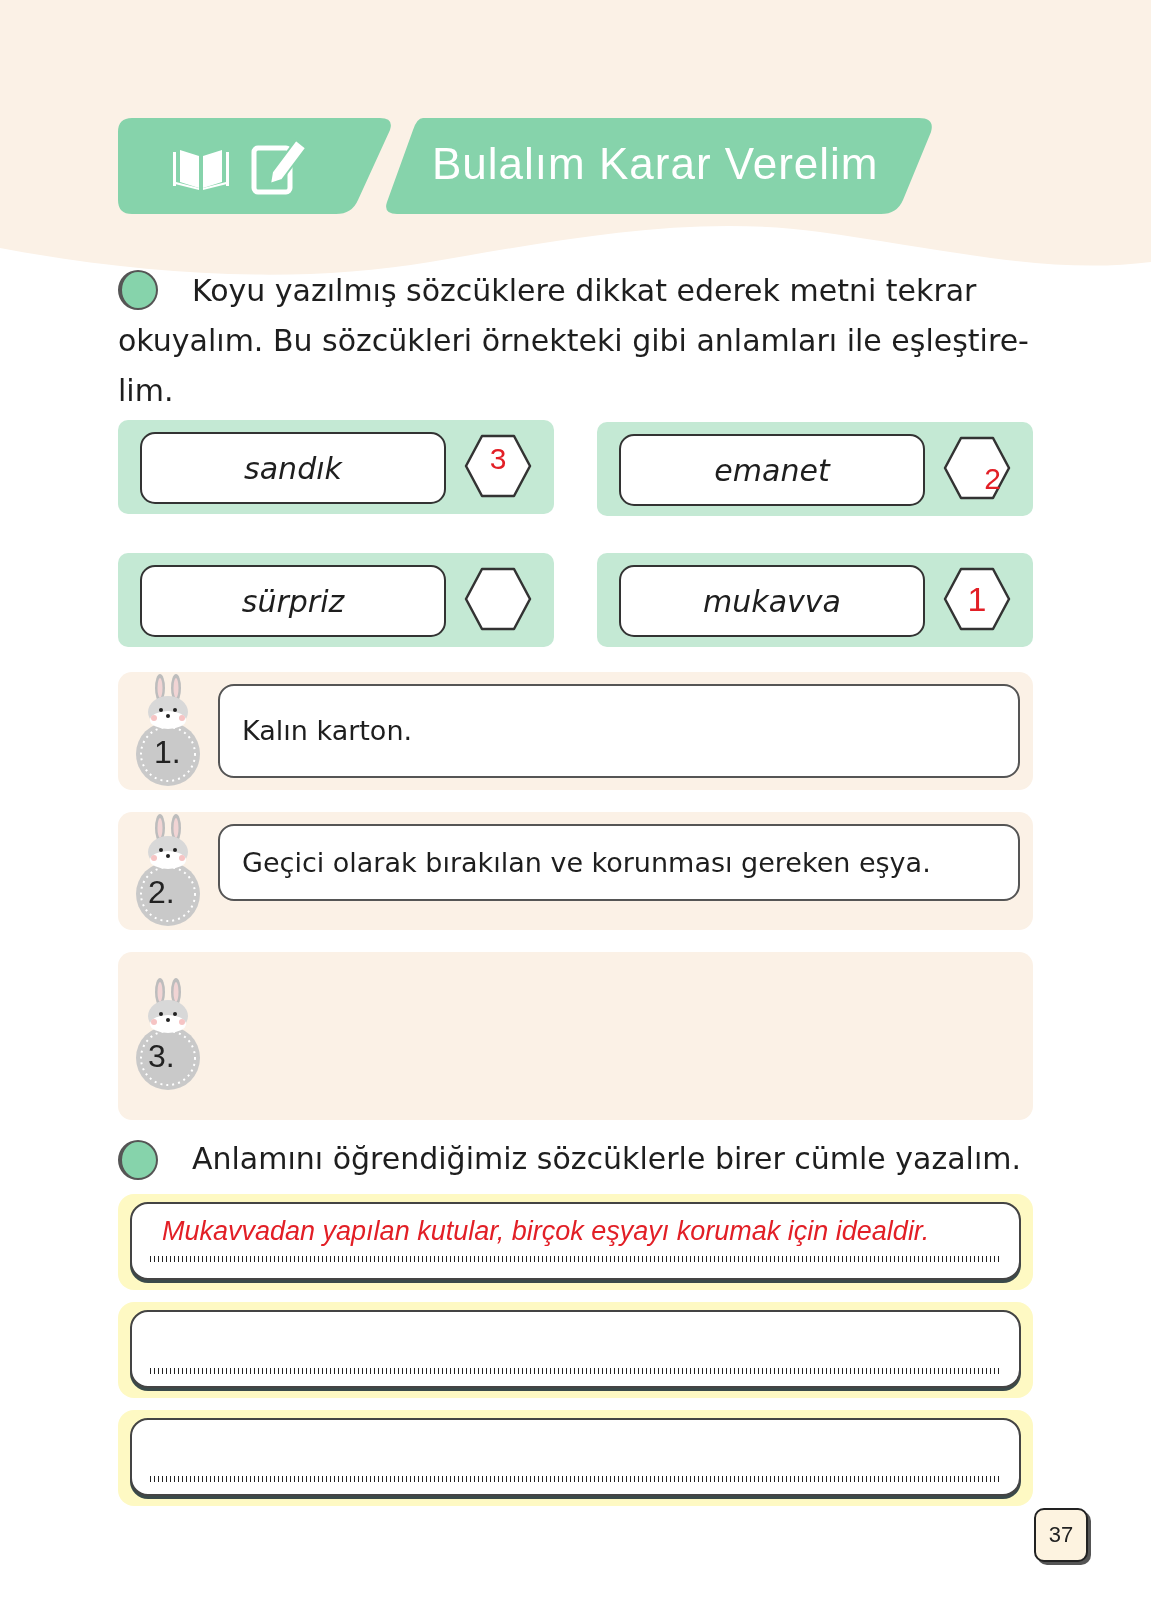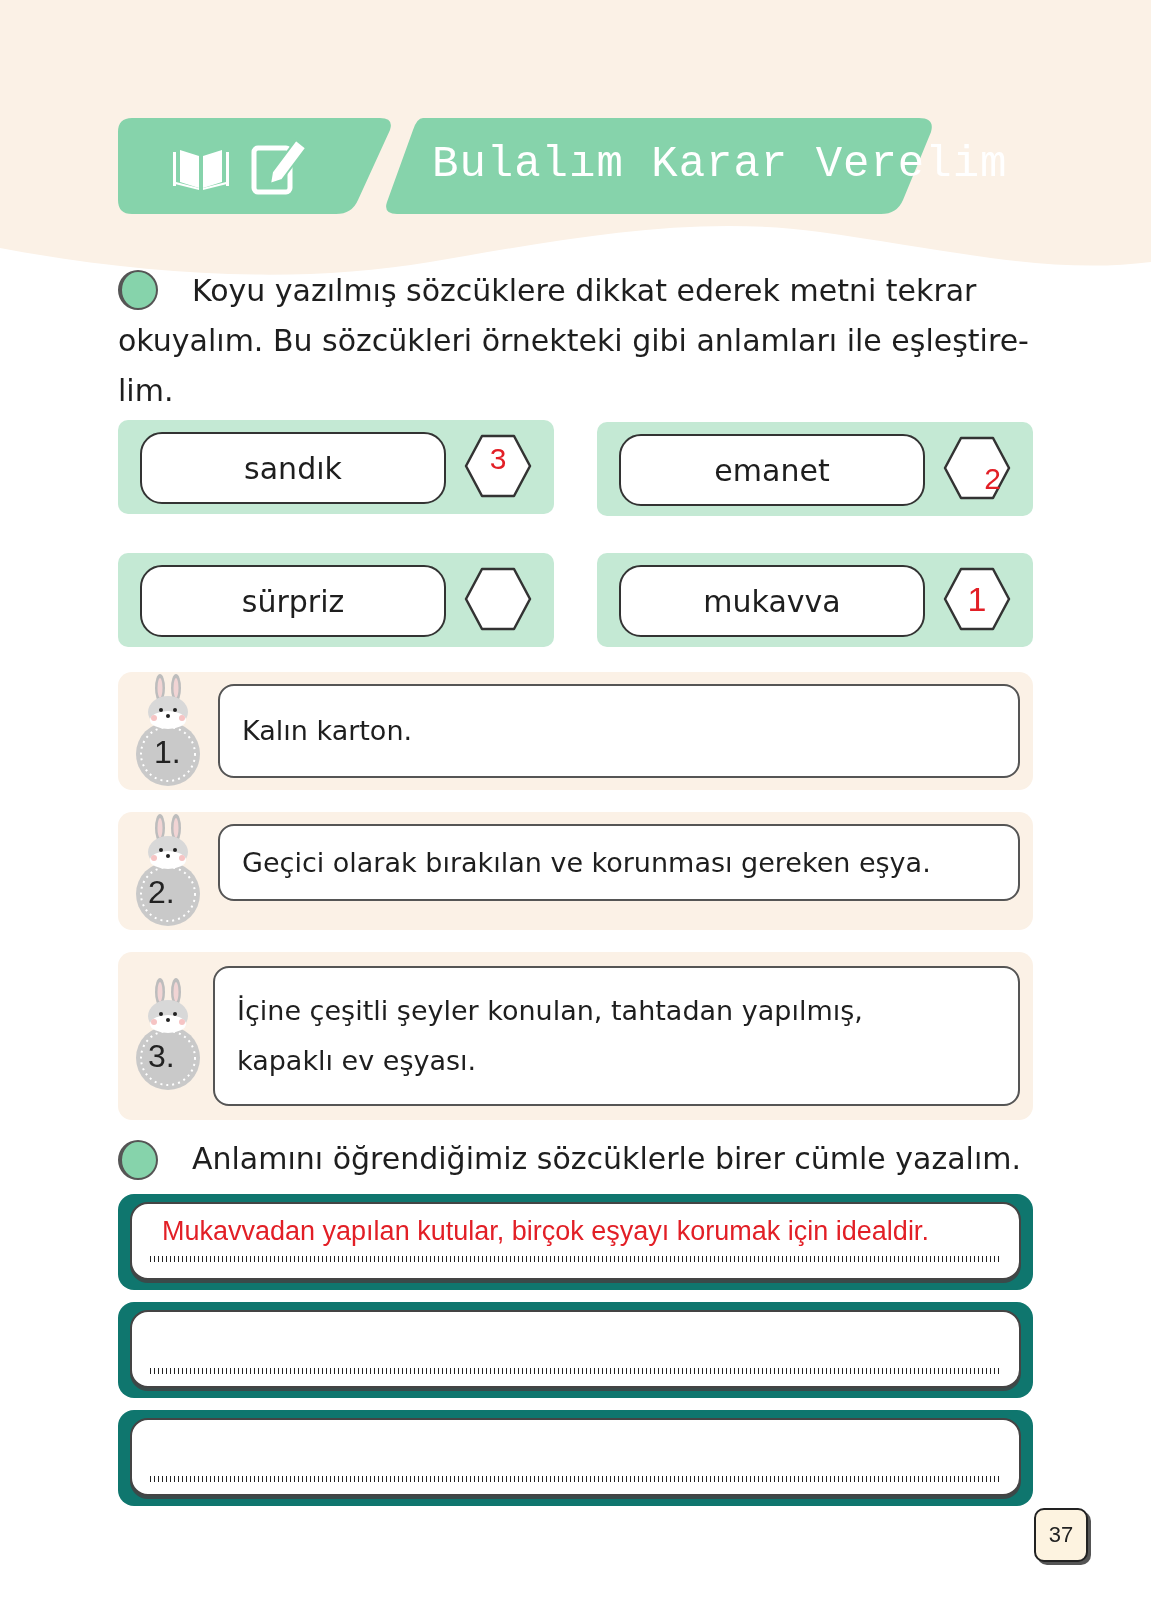--- a/index.html
+++ b/index.html
@@ -6,42 +6,42 @@
   html, body { width: 1151px; height: 1624px; background: #ffffff; overflow: hidden; }
   body { position: relative; font-family: "DejaVu Sans", sans-serif; color: #1e1e1e; }
 
   .bg-wave { position: absolute; left: 0; top: 0; width: 1151px; height: 300px; }
   .banner-left-shape { position: absolute; left: 118px; top: 118px; }
   .icon-book { position: absolute; left: 170px; top: 142px; }
   .icon-edit { position: absolute; left: 250px; top: 134px; }
   .banner-right { position: absolute; left: 383px; top: 118px; }
   .banner-title {
     position: absolute; left: 432px; top: 134px; font-size: 44px; color: #ffffff;
-    font-family: Liberation Mono, monospace; font-weight: normal; letter-spacing: 1px;
+    font-family: Liberation Sans, sans-serif; font-weight: normal; letter-spacing: 1px;
     line-height: 60px;
   }
 
   
   .dot {
     position: absolute; width: 40px; height: 40px; border-radius: 50%;
     background: #86d3ab; border: 2px solid #555; border-left-width: 4px;
   }
   .instr {
     position: absolute; font-size: 30px; line-height: 50px; color: #1e1e1e;
   }
 
   
   .word-card {
     position: absolute; width: 436px; height: 94px; background: #c4e9d4; border-radius: 10px;
   }
   .word-box {
     position: absolute; left: 22px; top: 12px; width: 306px; height: 72px;
-    background: #fff; border: 2.5px solid #333; border-radius: 22px;
+    background: #fff; border: 2.5px solid #333; border-radius: 15px;
     display: flex; align-items: center; justify-content: center;
-    font-size: 30px; color: #1e1e1e;
+    font-size: 30px; color: #1e1e1e; font-style: italic;
   }
   .hex { position: absolute; left: 346px; top: 14px; width: 68px; height: 64px; }
   .hex-num {
     position: absolute; left: 346px; top: 14px; width: 68px; height: 64px;
     display: flex; align-items: center; justify-content: center;
     color: #e21f26; font-size: 30px; font-family: "Liberation Sans", sans-serif;
   }
 
   
   .def-row {
@@ -49,21 +49,21 @@
   }
   .def-box {
     position: absolute; background: #fff; border: 2.5px solid #555; border-radius: 16px;
     font-size: 27px; line-height: 50px; color: #1e1e1e; padding-left: 22px;
     display: flex; align-items: center;
   }
   .bunny { position: absolute; }
 
   
   .sent-card {
-    position: absolute; left: 118px; width: 915px; height: 96px; background: #0f766e; border-radius: 16px;
+    position: absolute; left: 118px; width: 915px; height: 96px; background: #fef9c3; border-radius: 16px; font-style: italic;
   }
   .sent-box {
     position: absolute; left: 12px; top: 8px; width: 891px; height: 78px;
     background: #fff; border: 2.5px solid #444; border-radius: 18px;
     box-shadow: 0 3px 0 #3a4a4a;
   }
   .sent-line {
     position: absolute; left: 18px; right: 18px; height: 6px;
     background-image: repeating-linear-gradient(90deg, #222 0 1.5px, transparent 1.5px 4px);
   }
@@ -197,24 +197,20 @@
       <ellipse cx="44" cy="14" rx="2.5" ry="10" fill="#f1d4d4"></ellipse>
     <ellipse cx="36" cy="38" rx="20" ry="16" fill="#d8d8d8"></ellipse>
     <ellipse cx="36" cy="46" rx="18" ry="9" fill="#fff"></ellipse>
     <circle cx="29" cy="36" r="2" fill="#222"></circle>
       <circle cx="43" cy="36" r="2" fill="#222"></circle>
     <circle cx="36" cy="42" r="2" fill="#222"></circle>
     <circle cx="22" cy="44" r="3" fill="#f6c4c4"></circle>
       <circle cx="50" cy="44" r="3" fill="#f6c4c4"></circle>
   </svg>
   <div style="position:absolute; left:30px; top:86px; font-size:32px; font-family:'Liberation Sans',sans-serif; color:#222;">3.</div>
-  <div class="def-box" style="left:95px; top:14px; width:807px; height:140px; display:block; padding-top:18px;">
-    <div>İçine çeşitli şeyler konulan, tahtadan yapılmış,</div>
-    <div>kapaklı ev eşyası.</div>
-  </div>
 </div>
 
 <div class="dot" style="left:118px; top:1140px;"></div>
 <div class="instr" style="left:192px; top:1134px;">Anlamını öğrendiğimiz sözcüklerle birer cümle yazalım.</div>
 
 <div class="sent-card" style="top:1194px;">
   <div class="sent-box">
     <div class="sent-text" style="top:12px;">Mukavvadan yapılan kutular, birçok eşyayı korumak için idealdir.</div>
     <div class="sent-line" style="top:52px;"></div>
   </div>

